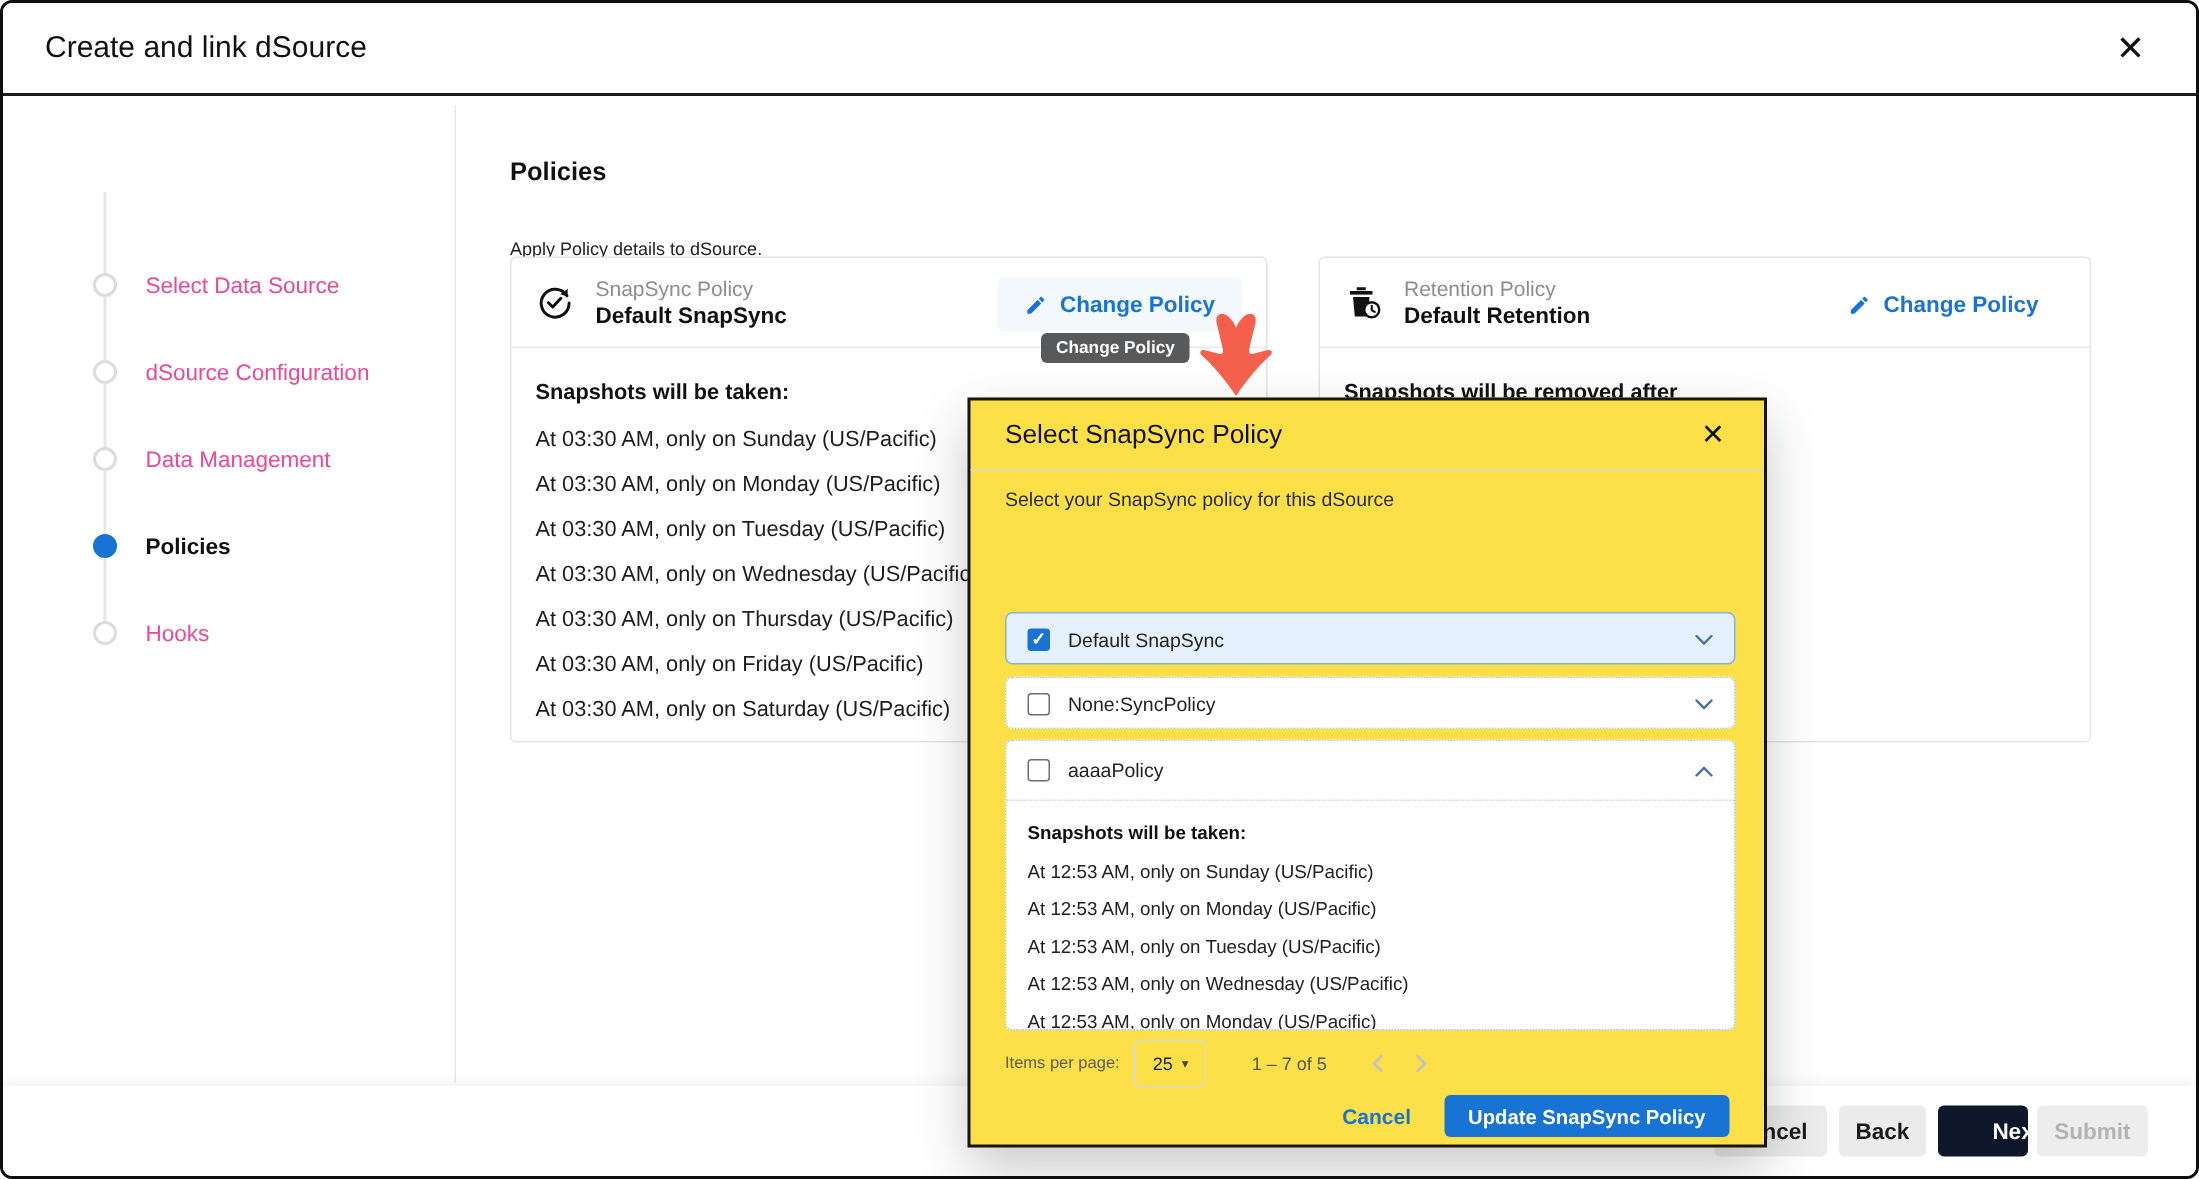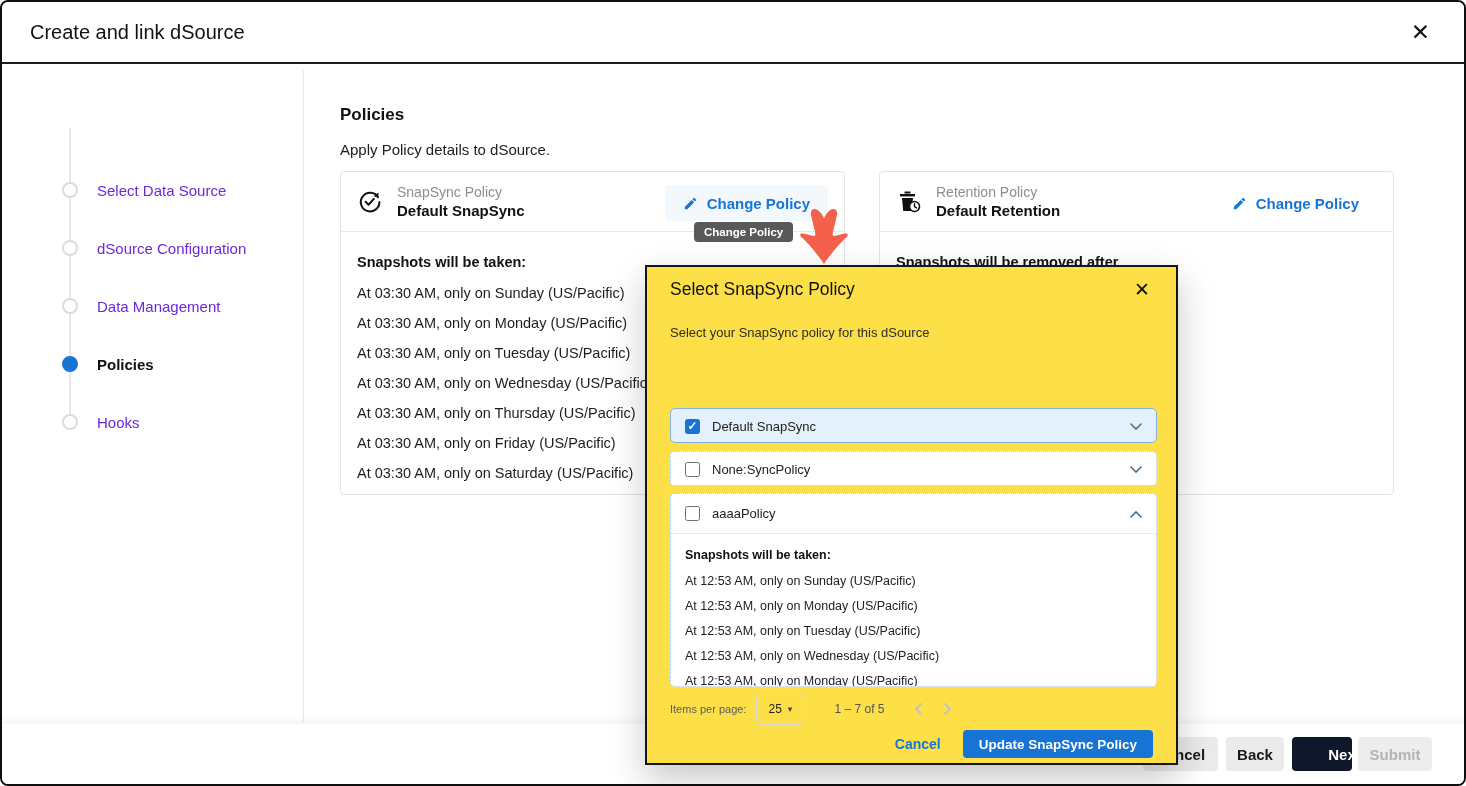--- a/index.html
+++ b/index.html
@@ -10,27 +10,27 @@
   .hdr { position:absolute; left:0; top:0; width:100%; height:62px; border-bottom:2px solid #1c1c1c; background:#fff; z-index:5; }
   .hdr-title { position:absolute; left:28px; top:19px; font-size:20px; color:#111; }
   .hdr-close { position:absolute; right:34px; top:17px; font-size:23px; color:#111; cursor:pointer; font-weight:300; }
 
   
   .stepper { position:absolute; left:0; top:62px; width:301px; height:658px; }
   .step-line { position:absolute; left:67px; top:64px; width:2px; height:290px; background:#e7e7e7; }
   .step { position:absolute; left:0; width:300px; height:24px; display:flex; align-items:center; }
   .dot { position:absolute; left:60px; width:16px; height:16px; border-radius:50%; background:#fff; border:2px solid #dcdcdc; }
   .step.active .dot { background:#1774d4; border-color:#1774d4; }
-  .step-label { position:absolute; left:95px; font-size:15px; color:#6d28d9; }
+  .step-label { position:absolute; left:95px; font-size:15px; color:#ec4899; }
   .step.active .step-label { font-weight:bold; color:#111; }
   .v-divider { position:absolute; left:301px; top:68px; width:1px; height:652px; background:#e9e9e9; }
 
   
   .content-heading { position:absolute; left:338px; top:103px; font-size:17px; font-weight:bold; color:#111; }
-  .content-sub { position:absolute; left:338px; top:139px; font-size:15px; color:#222;text-align:center; }
+  .content-sub { position:absolute; left:338px; top:157px; font-size:12px; color:#222;text-align:center; }
 
   .card { position:absolute; top:169px; height:324px; border:1px solid #e4e4e4; border-radius:4px; background:#fff; }
   .card.snapsync { left:338px; width:505px; }
   .card.retention { left:877px; width:515px; }
   .card-head { position:relative; height:60px; border-bottom:1px solid #e9e9e9; display:flex; align-items:center; padding:0 16px; }
   .card-icon { width:26px; height:26px; margin-right:14px; flex:none; }
   .card-type { font-size:14px; color:#8d8d8d; line-height:18px; }
   .card-name { font-size:15px; font-weight:bold; color:#111; line-height:19px; }
   .chg-btn { position:absolute; right:16px; top:13px; height:36px; display:flex; align-items:center; gap:9px; padding:0 18px; border-radius:4px; color:#1774d4; font-size:15px; font-weight:bold; cursor:pointer; }
   .chg-btn.lit { background:#f3f8fd; }

